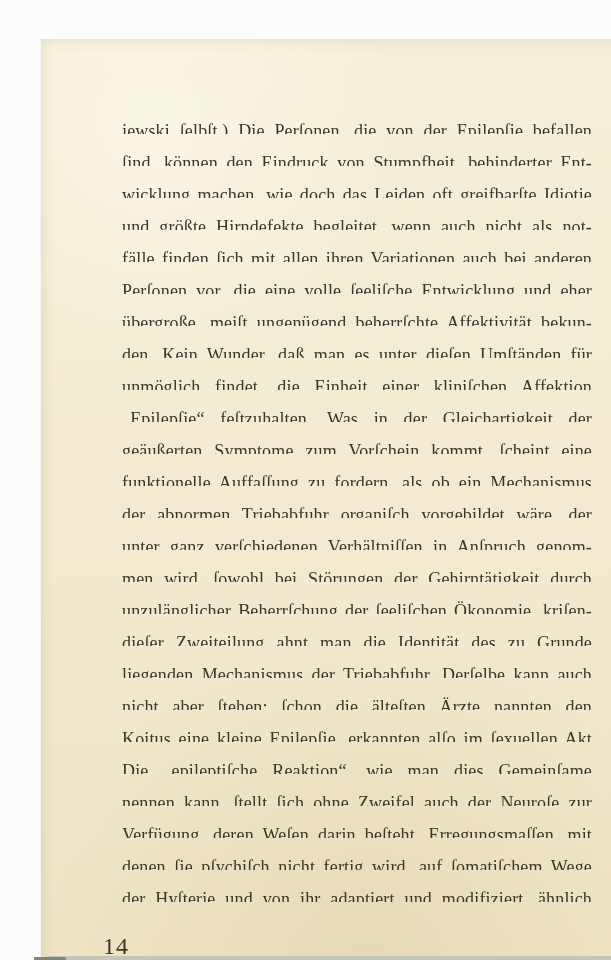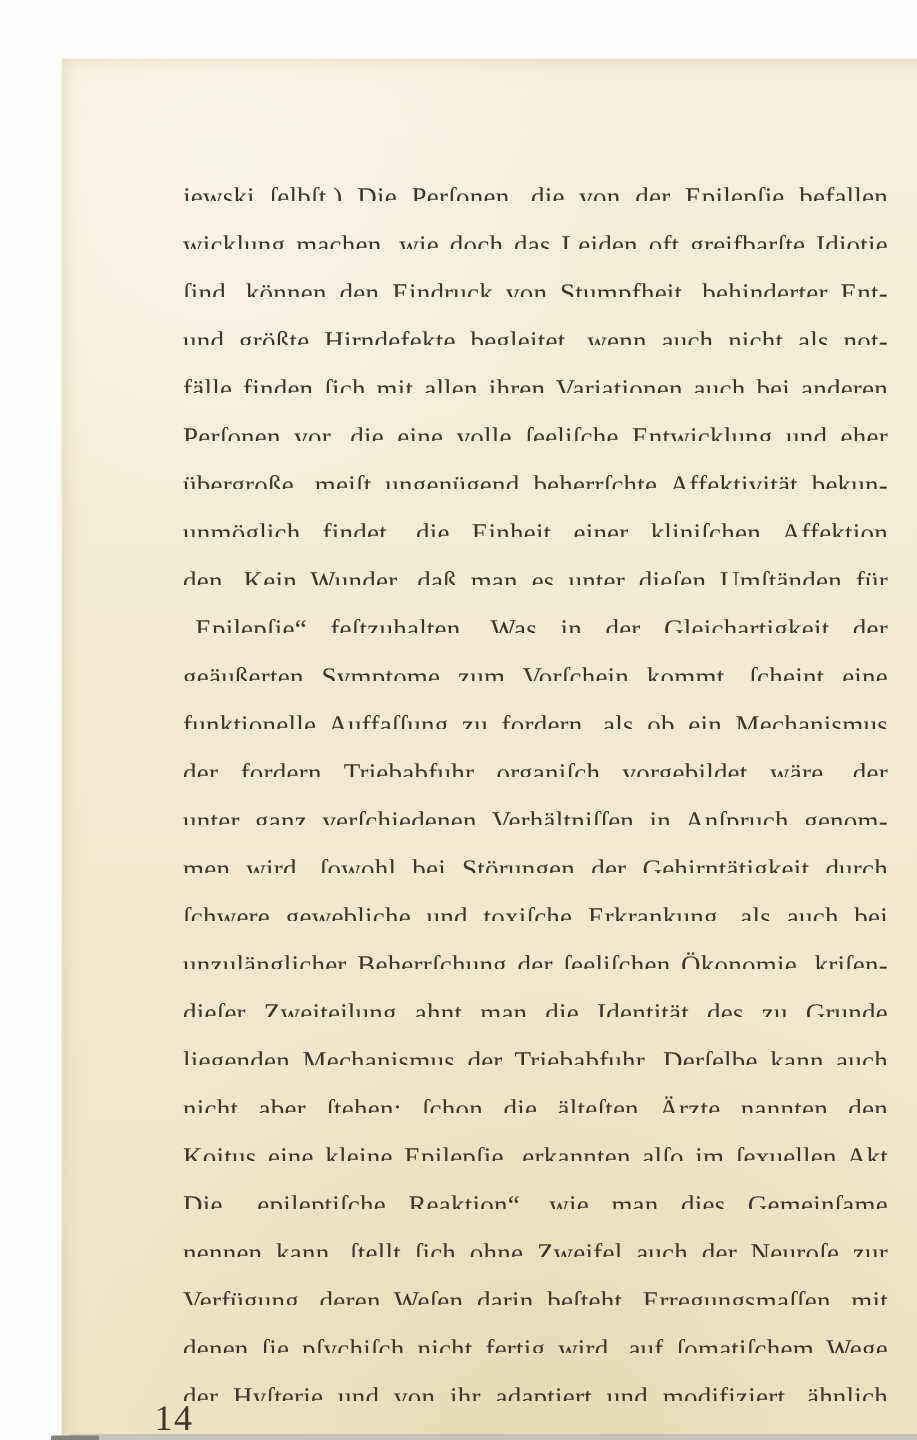--- a/index.html
+++ b/index.html
@@ -74,50 +74,49 @@
 </style>
 </head>
 <body>
 
 <div class="scan">
   <div class="paper">
     <div class="text-block">
 
         <div class="line">jewski ſelbſt.) Die Perſonen, die von der Epilepſie befallen</div>
 
+        <div class="line">ſind, können den Eindruck von Stumpfheit, behinderter Ent-</div>
+
         <div class="line">wicklung machen, wie doch das Leiden oft greifbarſte Idiotie</div>
-
-        <div class="line">ſind, können den Eindruck von Stumpfheit, behinderter Ent-</div>
 
         <div class="line">und größte Hirndefekte begleitet, wenn auch nicht als not-</div>
 
 
         <div class="line">fälle finden ſich mit allen ihren Variationen auch bei anderen</div>
 
         <div class="line">Perſonen vor, die eine volle ſeeliſche Entwicklung und eher</div>
 
         <div class="line">übergroße, meiſt ungenügend beherrſchte Affektivität bekun-</div>
 
+        <div class="line">den. Kein Wunder, daß man es unter dieſen Umſtänden für</div>
+
         <div class="line">unmöglich findet, die Einheit einer kliniſchen Affektion</div>
-
-        <div class="line">den. Kein Wunder, daß man es unter dieſen Umſtänden für</div>
 
         <div class="line">„Epilepſie“ feſtzuhalten. Was in der Gleichartigkeit der</div>
 
         <div class="line">geäußerten Symptome zum Vorſchein kommt, ſcheint eine</div>
 
         <div class="line">funktionelle Auffaſſung zu fordern, als ob ein Mechanismus</div>
 
-        <div class="line">der fordern Triebabfuhr organiſch vorgebildet wäre, der</div>
+        <div class="line">der abnormen Triebabfuhr organiſch vorgebildet wäre, der</div>
 
         <div class="line">unter ganz verſchiedenen Verhältniſſen in Anſpruch genom-</div>
 
         <div class="line">men wird, ſowohl bei Störungen der Gehirntätigkeit durch</div>
 
-        <div class="line">ſchwere gewebliche und toxiſche Erkrankung, als auch bei</div>
 
         <div class="line">unzulänglicher Beherrſchung der ſeeliſchen Ökonomie, kriſen-</div>
 
 
         <div class="line">dieſer Zweiteilung ahnt man die Identität des zu Grunde</div>
 
         <div class="line">liegenden Mechanismus der Triebabfuhr. Derſelbe kann auch</div>
 
 
         <div class="line">nicht aber ſtehen; ſchon die älteſten Ärzte nannten den</div>

